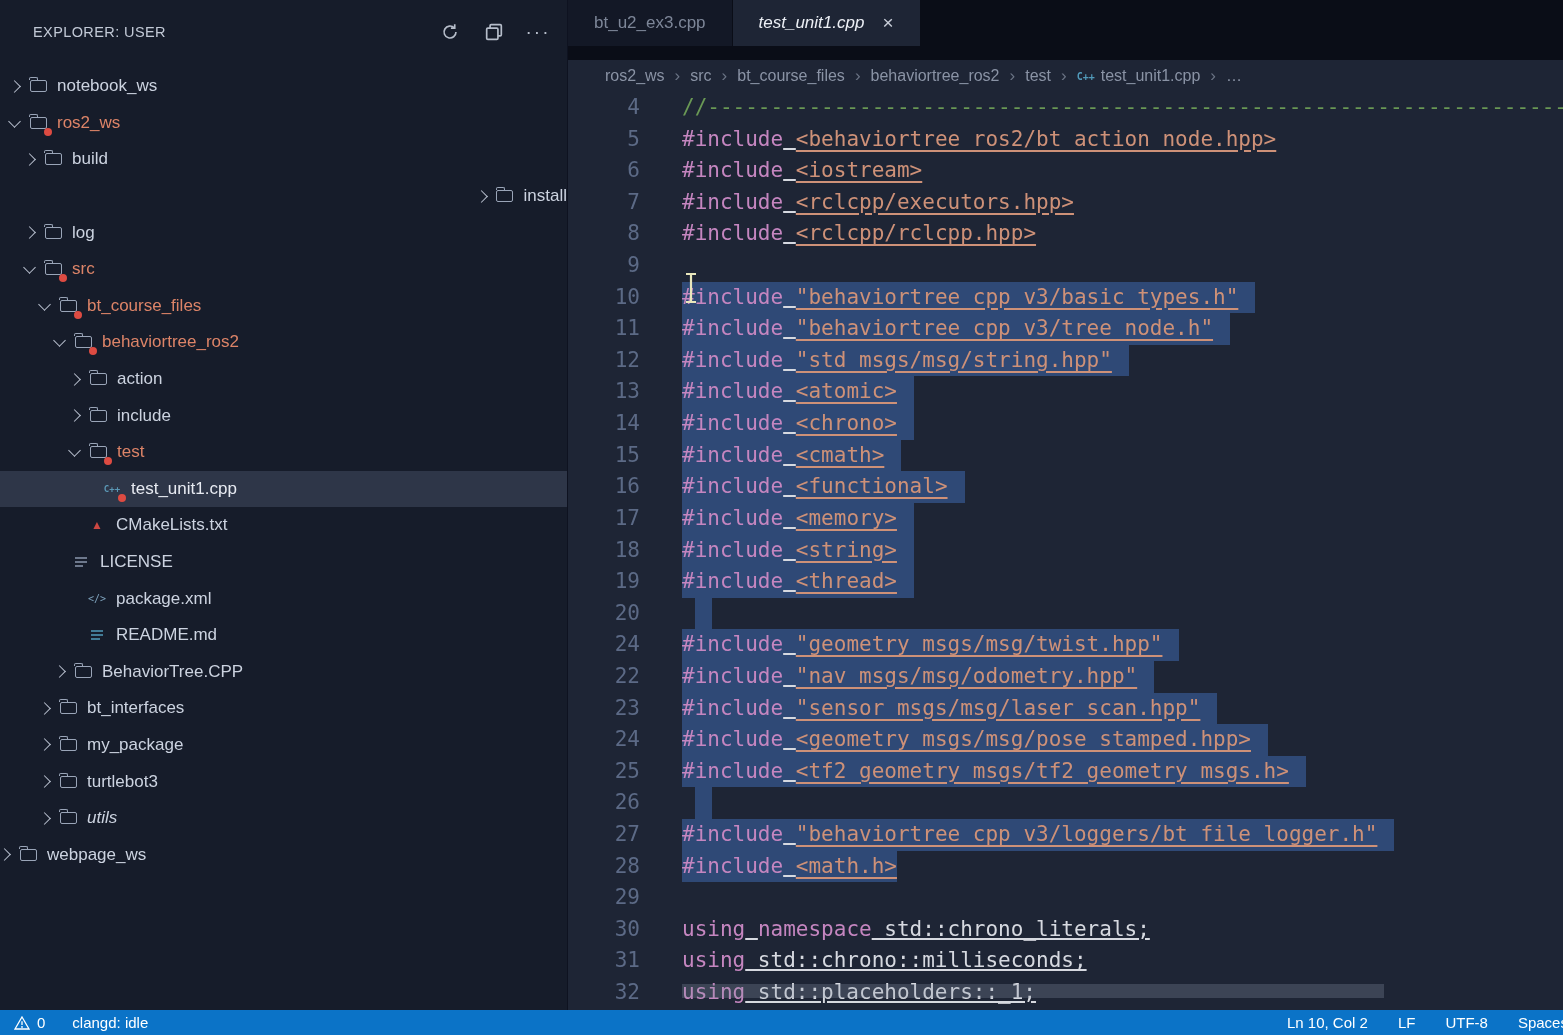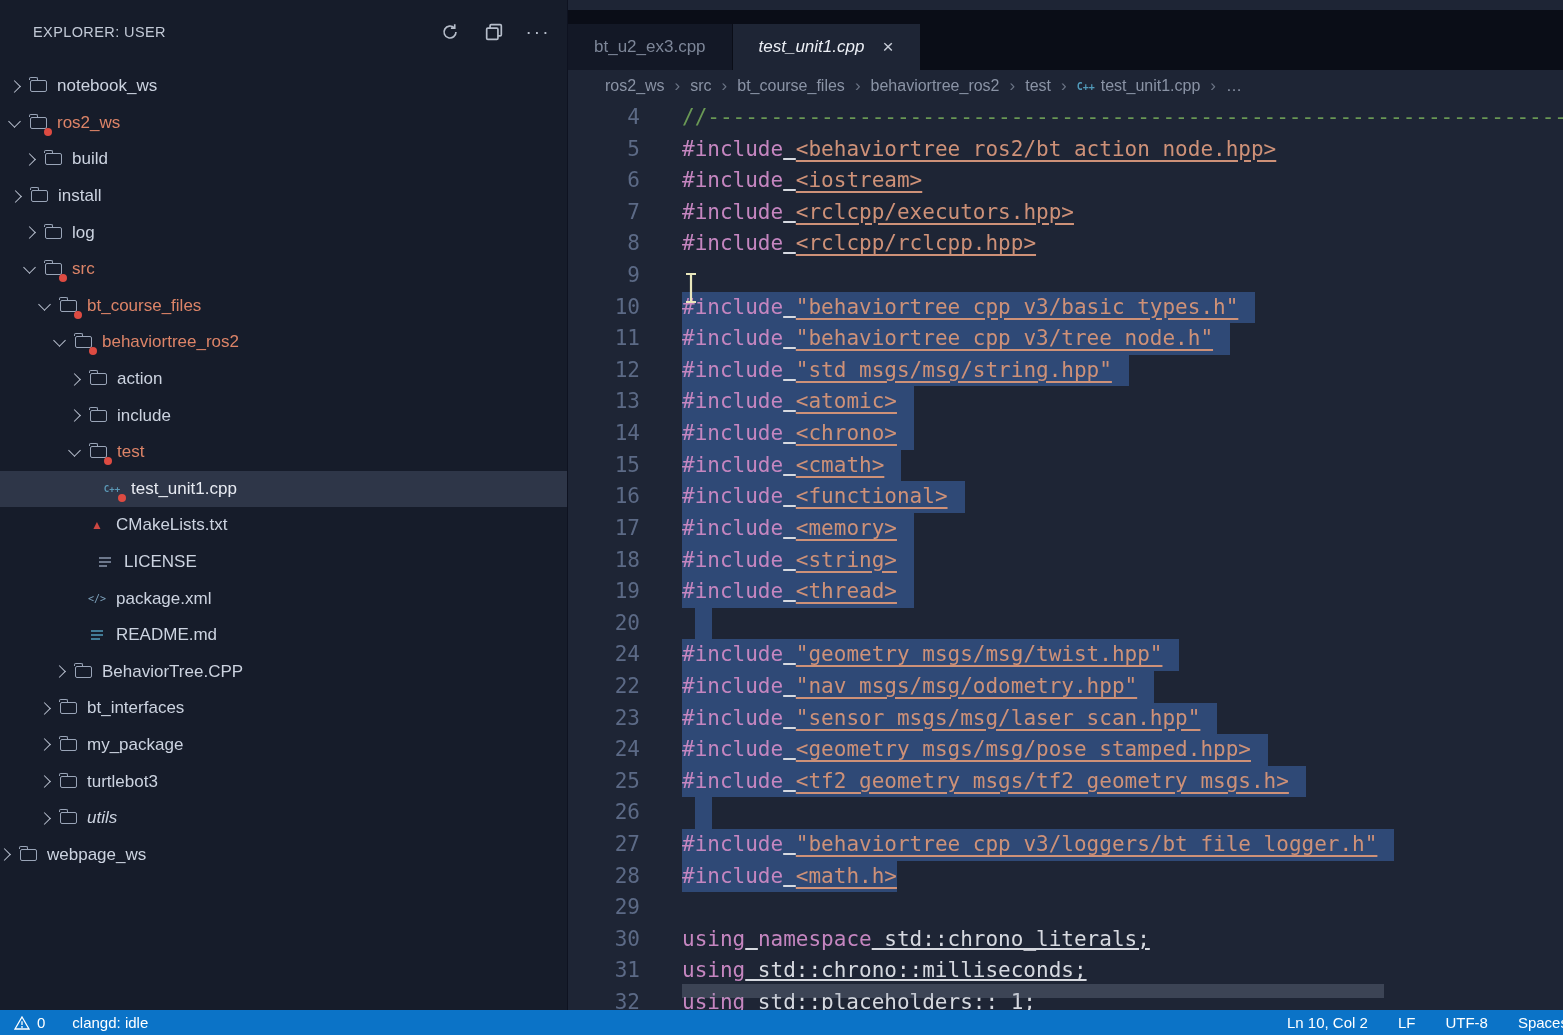--- a/index.html
+++ b/index.html
@@ -34,21 +34,21 @@
   .badge{position:absolute;right:-4px;bottom:-3px;width:8px;height:8px;border-radius:50%;background:#dd4b42;}
   .cpp-glyph{font-size:9px;font-weight:bold;color:#5b97b5;font-family:"DejaVu Sans Mono",monospace;}
   .cmake-glyph{font-size:12px;color:#cc4742;line-height:12px;}
   .xml-glyph{font-size:10px;color:#7fa3bd;font-family:"DejaVu Sans Mono",monospace;}
   .label{font-size:17px;color:#ccd3e0;white-space:nowrap;}
   .label.tint{color:#dd8468;}
   .row.selected .label{color:#e8ebf2;}
 
   
   .editor{flex:1;min-width:0;display:flex;flex-direction:column;background:#1e2535;position:relative;}
-  .tabstrip{height:60px;flex:none;background:#0a0d17;display:flex;align-items:flex-end;margin-top:10px;}
+  .tabstrip{height:60px;flex:none;background:#0a0d17;display:flex;align-items:flex-start;}
   .tab{height:46px;display:flex;align-items:center;padding:0 26px;font-size:17px;background:#131826;color:#7d8698;border-right:1px solid #0a0d17;cursor:pointer;white-space:nowrap;}
   .tab.active{background:#1e2535;color:#eceff5;font-style:italic;}
   .tab-close{margin-left:18px;font-style:normal;font-size:19px;color:#c8cdd8;line-height:16px;cursor:pointer;}
 
   .breadcrumb{height:32px;flex:none;display:flex;align-items:center;padding-left:37px;font-size:16px;color:#8a93a5;white-space:nowrap;}
   .bc-item{display:flex;align-items:center;gap:6px;cursor:pointer;}
   .bc-sep{margin:0 10px;color:#6b7485;font-size:17px;}
   .bc-cpp{font-size:10px;font-weight:bold;color:#519aba;font-family:"DejaVu Sans Mono",monospace;}
 
   .code{flex:1;position:relative;overflow:hidden;font-family:"DejaVu Sans Mono",monospace;font-size:21px;line-height:31.62px;}
@@ -116,21 +116,21 @@
             </span>
             <span class="label tint">ros2_ws</span>
           </div>
           <div class="row" style="padding-left: 25px;">
             <span class="chev right"></span>
             <span class="icon-wrap">
               <span class="folder-icon"></span>
             </span>
             <span class="label">build</span>
           </div>
-          <div class="row" style="padding-left: 11px;">
+          <div class="row" style="padding-left: 18px; justify-content: flex-end;">
             <span class="chev right"></span>
             <span class="icon-wrap">
               <span class="folder-icon"></span>
             </span>
             <span class="label">install</span>
           </div>
           <div class="row" style="padding-left: 25px;">
             <span class="chev right"></span>
             <span class="icon-wrap">
               <span class="folder-icon"></span>
@@ -191,21 +191,21 @@
             </span>
             <span class="label">test_unit1.cpp</span>
           </div>
           <div class="row" style="padding-left: 70px;">
             <span class="chev-spacer"></span>
             <span class="icon-wrap">
               <span class="cmake-glyph">▲</span>
             </span>
             <span class="label">CMakeLists.txt</span>
           </div>
-          <div class="row" style="padding-left: 78px;">
+          <div class="row" style="padding-left: 54px;">
             <span class="chev-spacer"></span>
             <span class="icon-wrap">
               <svg width="14" height="12" viewBox="0 0 14 12">
                 <path d="M1 2h12M1 6h12M1 10h8" stroke="#8a97ad" stroke-width="1.4"></path>
               </svg>
             </span>
             <span class="label">LICENSE</span>
           </div>
           <div class="row" style="padding-left: 70px;">
             <span class="chev-spacer"></span>

